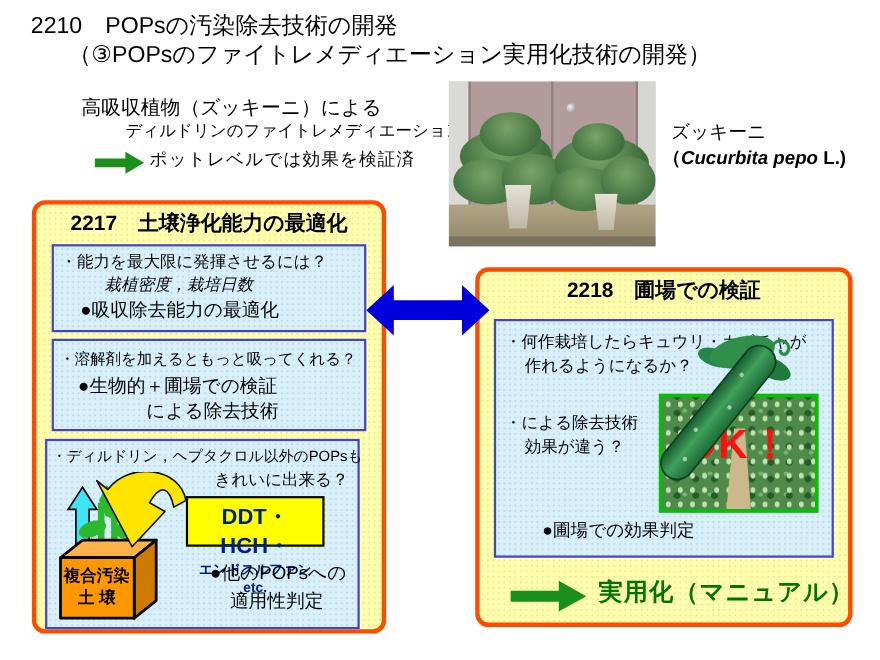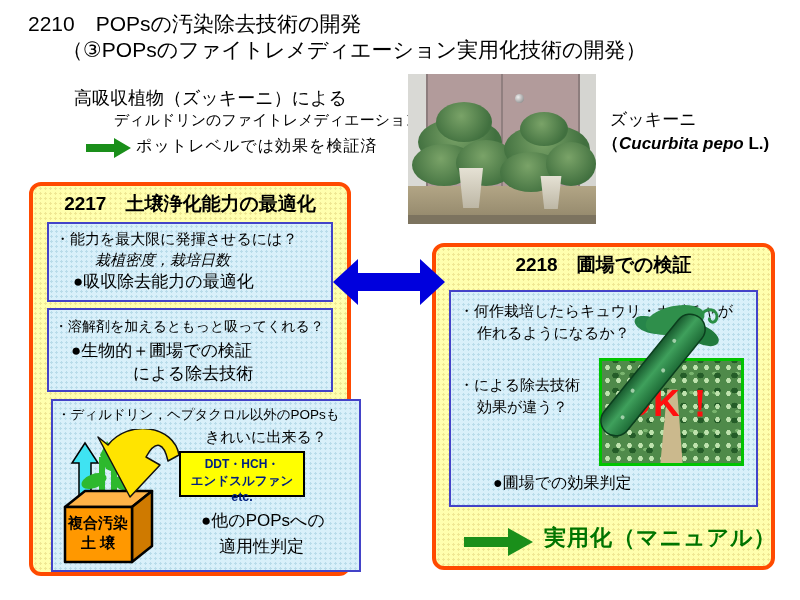--- a/index.html
+++ b/index.html
@@ -25,31 +25,31 @@
   .panel-left{left:29px;top:182px;width:314px;height:386px;}
   .panel-right{left:432px;top:243px;width:335px;height:319px;}
   .panel-header{width:100%;text-align:center;font-size:19px;font-weight:bold;top:7px;left:0;}
 
   .bluebox{border:2px solid #4343c8;
            background-color:#d9f0fa;
            background-image:radial-gradient(#b9dcea 1px,rgba(0,0,0,0) 1.15px);
            background-size:5px 5px;}
   .lbox1{left:14px;top:36px;width:282px;height:76px;}
   .lbox2{left:14px;top:122px;width:282px;height:80px;}
-  .lbox3{left:18px;top:213px;width:282px;height:169px;padding-left:24px;}
+  .lbox3{left:8px;top:213px;width:282px;height:169px;}
   .rbox{left:13px;top:43px;width:305px;height:213px;}
 
   .fs14{font-size:14px;}
   .fs15{font-size:15px;}
   .fs17{font-size:17px;}
 
   
   .ddt{left:126px;top:50px;width:122px;height:42px;border:2px solid #000;
        background:#ffff00;text-align:center;color:#002080;font-weight:bold;}
-  .ddt .l1{font-size:12px;margin-top:3px;}
+  .ddt .l1{font-size:20px;margin-top:3px;}
   .ddt .l2{font-size:12.5px;}
 
   
   .photo{left:408px;top:74px;width:188px;height:150px;background:#cdcdc9;overflow:hidden;}
   .wall-left{left:0;top:0;width:18px;height:150px;background:#d9d9d5;}
   .wall-right{right:0;top:0;width:20px;height:150px;background:#d5d5d1;}
   .door{left:18px;top:0;width:150px;height:116px;background:#b29b9b;
         border-left:2px solid #8d7d7d;border-right:2px solid #8d7d7d;}
   .door-split{left:73px;top:0;width:2px;height:116px;background:#907f7f;}
   .handle{left:87px;top:20px;width:9px;height:9px;border-radius:50%;

